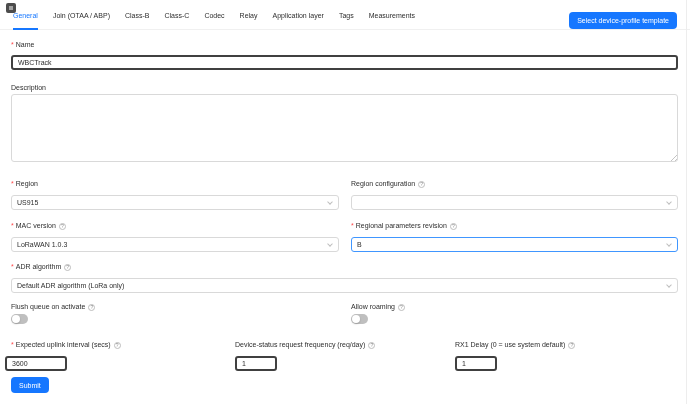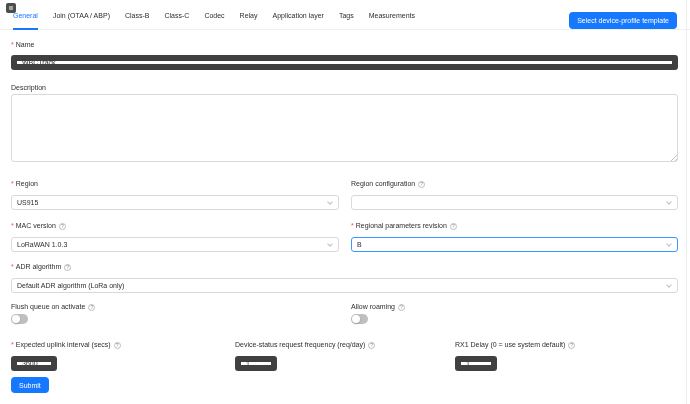--- a/index.html
+++ b/index.html
@@ -32,21 +32,21 @@
 
   
   .flabel { position:absolute; height:10px; display:flex; align-items:center; font-size:7px;
     line-height:10px; color:rgba(0,0,0,.85); white-space:nowrap; }
   .req { color:#ff4d4f; margin-right:2px; font-size:7px; }
   .help { width:7px; height:7px; border:1px solid #bdbdbd; border-radius:50%; color:#8c8c8c;
     font-size:5px; line-height:5px; display:inline-flex; align-items:center; justify-content:center;
     margin-left:3px; flex:none; }
 
   
-  .tinput { position:absolute; height:15px; border:6px solid #404040; border-radius:3px;
+  .tinput { position:absolute; height:15px; border:2px solid #404040; border-radius:3px;
     font-size:7px; font-family:"Liberation Sans", sans-serif; padding:0 5px; color:rgba(0,0,0,.85);
     background:#fff; outline:none; }
   .tarea { position:absolute; border:1px solid #d9d9d9; border-radius:3px; background:#fff;
     resize:none; outline:none; font-family:"Liberation Sans", sans-serif; font-size:7px; padding:4px 5px; }
   .resize-handle { position:absolute; width:7px; height:7px;
     background: repeating-linear-gradient(135deg, transparent 0 2px, #c4c4c4 2px 3px);
     clip-path: polygon(100% 0, 100% 100%, 0 100%); }
   .select { position:absolute; height:15px; border:1px solid #d9d9d9; border-radius:3px; background:#fff;
     display:flex; align-items:center; font-size:7px; padding:0 16px 0 5px; color:rgba(0,0,0,.85); cursor:pointer; }
   .select.focused { border-color:#4096ff; }
@@ -155,21 +155,21 @@
   </div>
   <div class="toggle" style="left:351px; top:314px;">
     <span class="knob"></span>
   </div>
 
   <div class="flabel" style="left:11px; top:340px;">
     <span class="req">*</span>
     <span>Expected uplink interval (secs)</span>
     <span class="help">?</span>
   </div>
-  <input class="tinput" style="left: 11px; top: 356px; width: 46px;" value="3600">
+  <input class="tinput" style="left: 5px; top: 356px; width: 62px;" value="3600">
 
   <div class="flabel" style="left:235px; top:340px;">
     <span>Device-status request frequency (req/day)</span>
     <span class="help">?</span>
   </div>
   <input class="tinput" style="left: 235px; top: 356px; width: 42px;" value="1">
 
   <div class="flabel" style="left:455px; top:340px;">
     <span>RX1 Delay (0 = use system default)</span>
     <span class="help">?</span>

